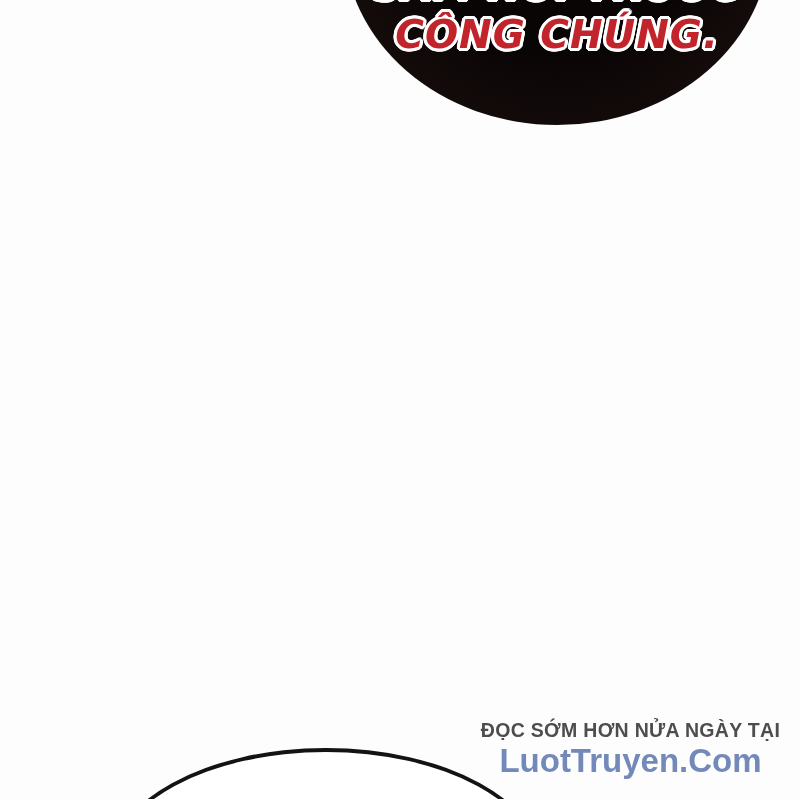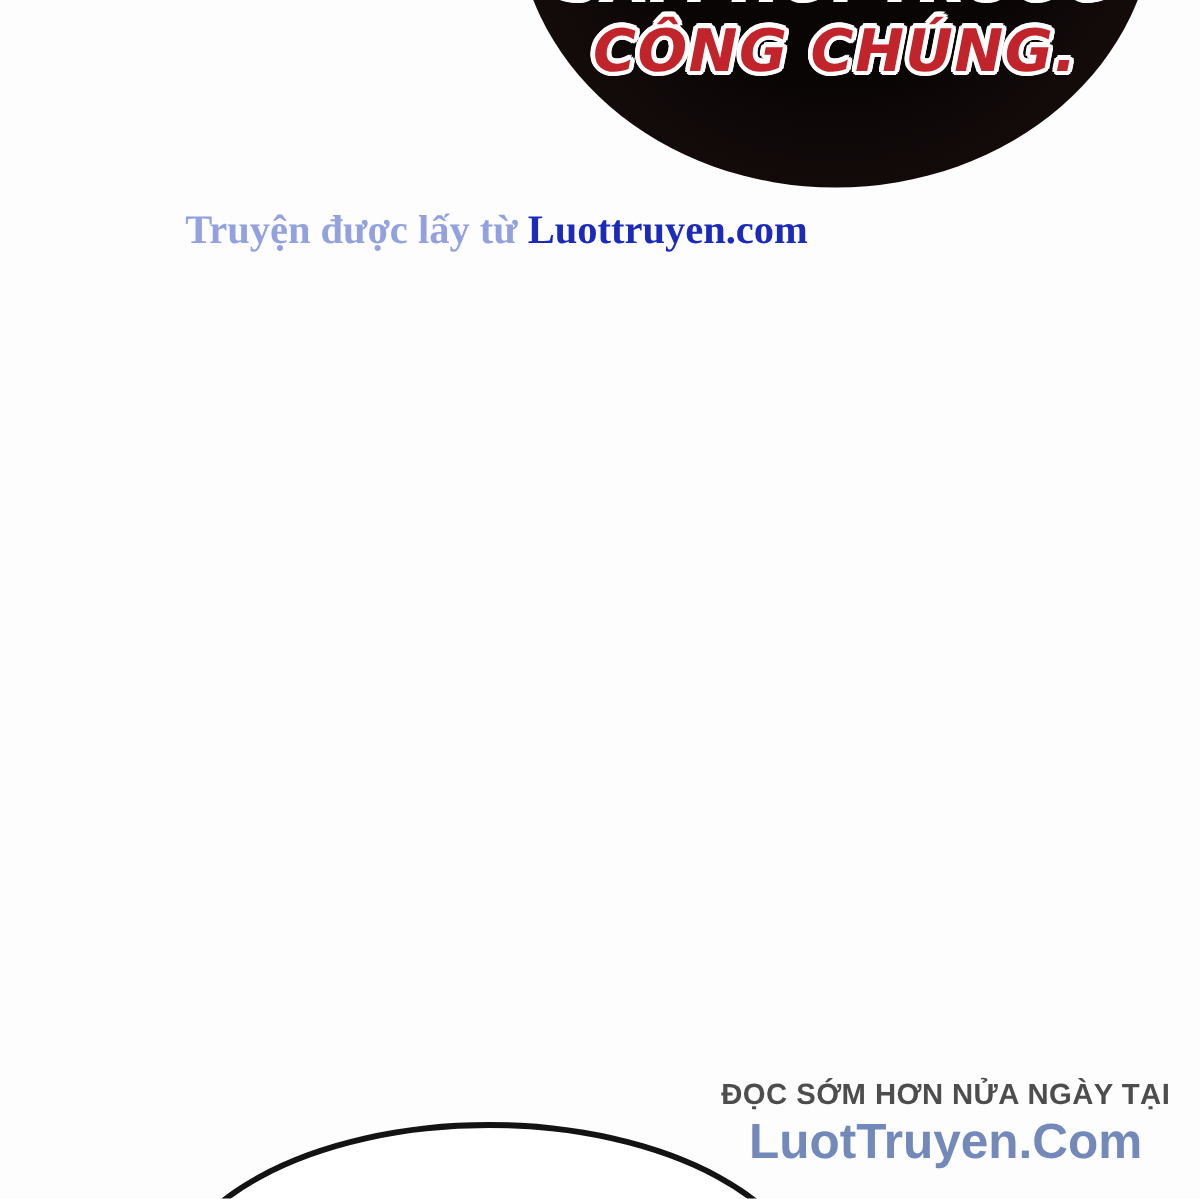--- a/index.html
+++ b/index.html
@@ -131,23 +131,20 @@
 <body>
 
 <div class="top-bubble"></div>
 
 <div class="top-bubble-text">
   <div class="comic-red comic-line-cropped" style="color: rgb(194, 36, 43);">SÁM HỐI TRƯỚC</div>
   <div class="comic-red comic-line-main" style="color: rgb(194, 36, 43);">CÔNG CHÚNG.</div>
 </div>
 
 <div class="credits">
-  <div class="credits-line1">
-    <span style="color: rgb(147, 162, 222);">Truyện được lấy từ </span><span style="color: rgb(27, 42, 186);">Luottruyen.com</span>
-  </div>
 </div>
 
 <div class="footer-promo">
   <div class="footer-line1" style="color: rgb(77, 77, 77);">ĐỌC SỚM HƠN NỬA NGÀY TẠI</div>
   <div class="footer-line2" style="color: rgb(115, 137, 185);">LuotTruyen.Com</div>
 </div>
 
 <div class="bottom-bubble"></div>
 
 </body></html>

